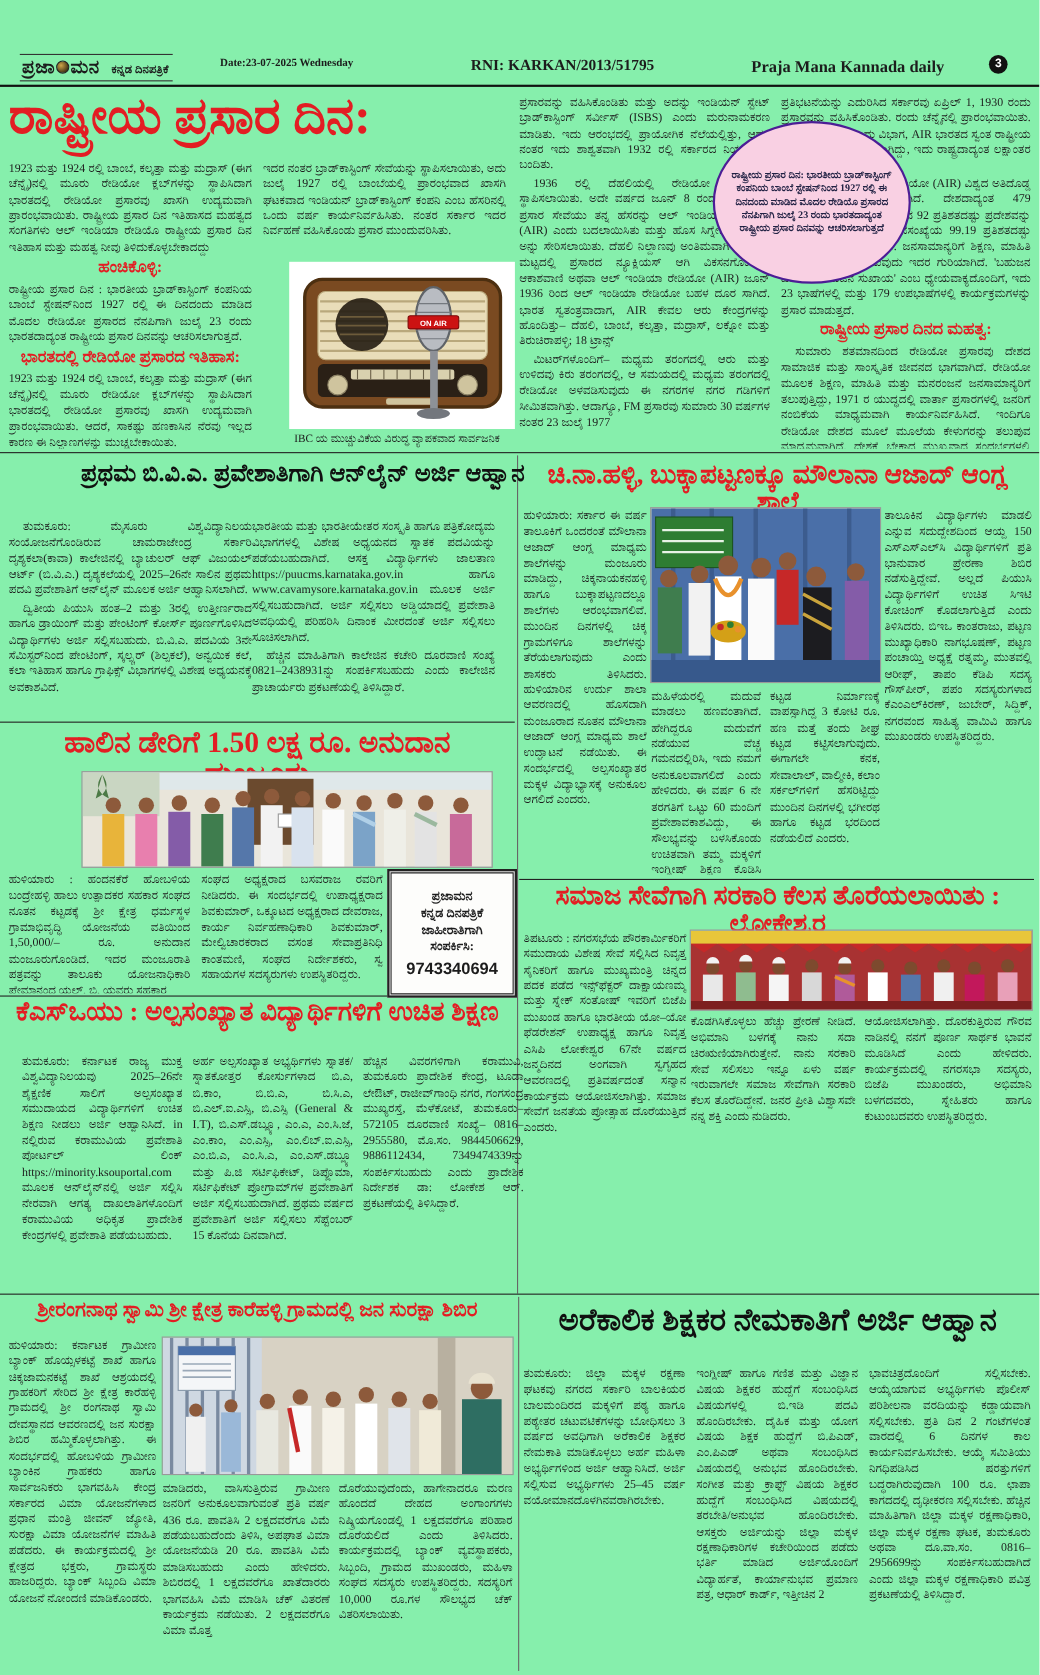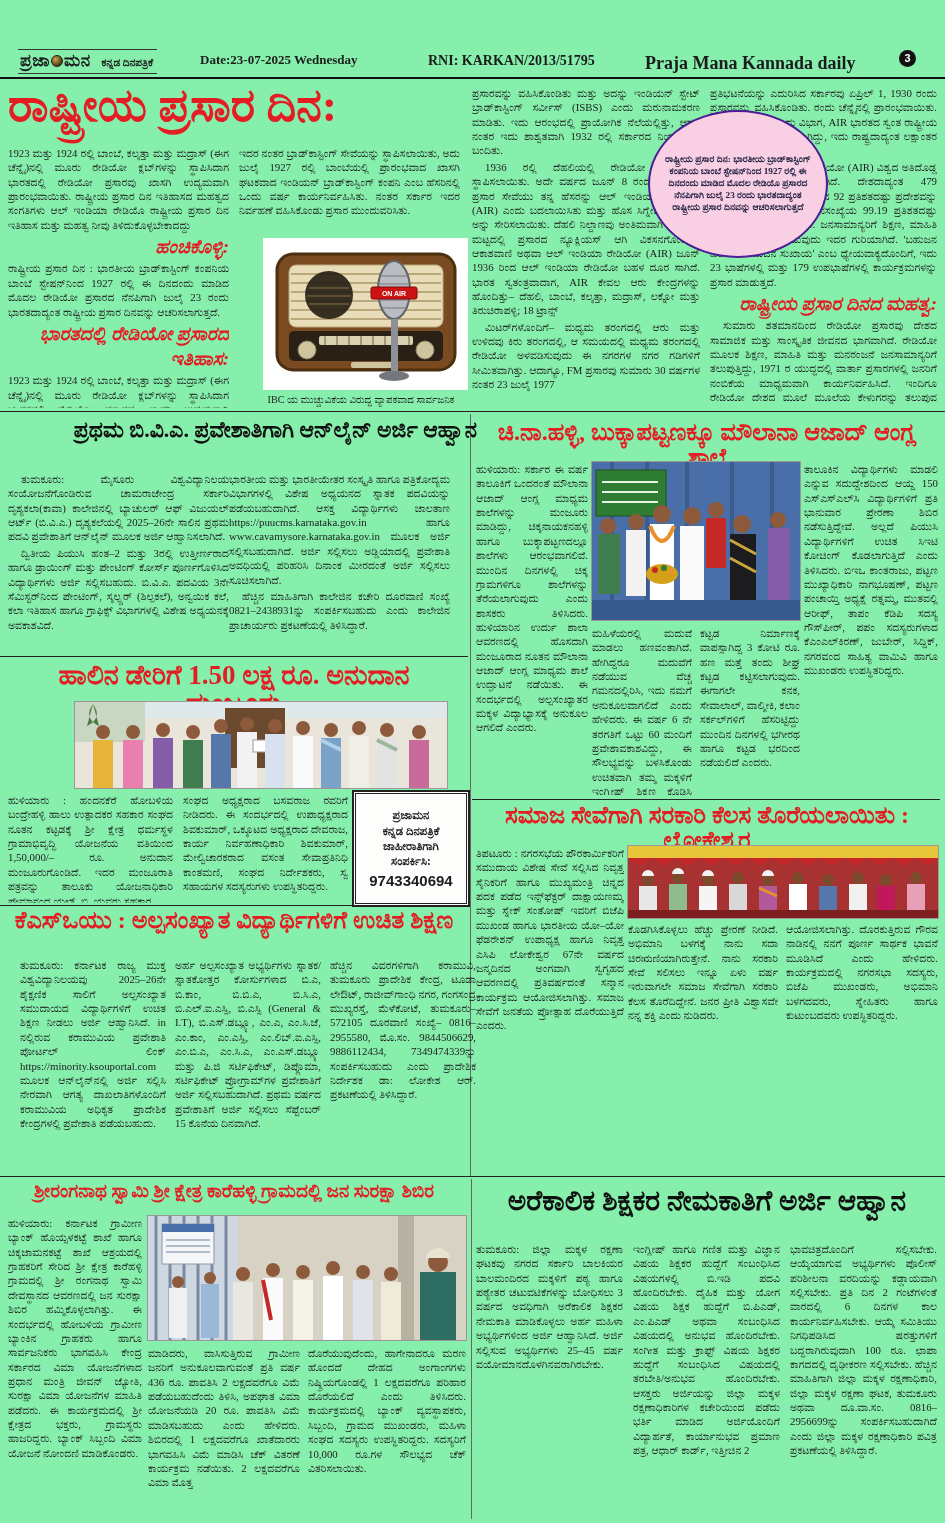--- a/index.html
+++ b/index.html
@@ -6,36 +6,36 @@
   #page{position:relative;width:945px;height:1523px;background:#86efac;margin:0 auto;
         font-family:"Liberation Serif","DejaVu Serif",serif;color:#1c1c1c;overflow:hidden;}
   .abs{position:absolute;}
   .rule-h{position:absolute;border-top:1.6px solid #222;height:0;}
   .rule-v{position:absolute;border-left:1px solid #666;width:0;}
   
   .mast{position:absolute;left:0;top:44px;width:945px;height:33px;border-bottom:2px solid #111;}
   .mast-logo{position:absolute;left:18px;top:5px;font-weight:bold;font-size:17px;letter-spacing:.5px;border-top:1px solid #333;border-bottom:1px solid #333;padding:1px 4px 2px 2px;}
   .mast-logo .sub{font-size:10.5px;font-weight:bold;letter-spacing:0;margin-left:6px;}
   .emblem{display:inline-block;width:10px;height:10px;border-radius:50%;background:radial-gradient(circle at 35% 35%,#cfa64a,#4a3a18 70%);vertical-align:middle;margin:0 1px 3px 1px;border:1px solid #222;}
-  .mast-date{position:absolute;left:200px;top:8px;font-weight:bold;font-size:13px;}
+  .mast-date{position:absolute;left:200px;top:8px;font-weight:bold;font-size:10px;}
   .mast-rni{position:absolute;left:428px;top:9px;font-weight:bold;font-size:14px;}
-  .mast-paper{position:absolute;left:645px;top:9px;font-weight:bold;font-size:18px;}
+  .mast-paper{position:absolute;left:683px;top:9px;font-weight:bold;font-size:15px;}
   .mast-page{position:absolute;left:899px;top:6px;width:17px;height:17px;border-radius:50%;background:#111;color:#fff;
              font-size:11px;font-weight:bold;text-align:center;line-height:17px;font-family:"Liberation Sans",sans-serif;}
   
   .hl{font-weight:bold;line-height:1.05;letter-spacing:0;}
   .hl-red{color:#e31d23;}
   .hl-black{color:#101010;}
   .center{text-align:center;}
   
   .cols{display:flex;}
   .col{overflow:hidden;text-align:justify;font-size:10.8px;line-height:1.33;}
   .para{margin:0 0 2px 0;text-indent:13px;}
   .para.noind{text-indent:0;}
-  .subhead{color:#e31d23;font-weight:bold;text-align:right;font-size:19px;margin:2px 0;text-indent:0;font-style:italic;}
+  .subhead{color:#e31d23;font-weight:bold;text-align:center;font-size:15px;margin:2px 0;text-indent:0;}
   .caption{font-size:10.2px;text-align:center;line-height:1.2;}
   
   .photo{position:absolute;background:#c9c9c9;outline:1px solid #999;overflow:hidden;}
   .photo svg{display:block;width:100%;height:100%;}
   
   .oval{position:absolute;left:648px;top:110px;width:180px;height:148px;border-radius:50%;
         background:#f9d0e3;border:2px solid #4c1d95;z-index:6;display:flex;align-items:center;justify-content:center;
         padding:10px 13px;box-sizing:border-box;}
   .oval-text{font-size:9.2px;font-weight:bold;color:#222244;text-align:center;line-height:1.3;}
   

